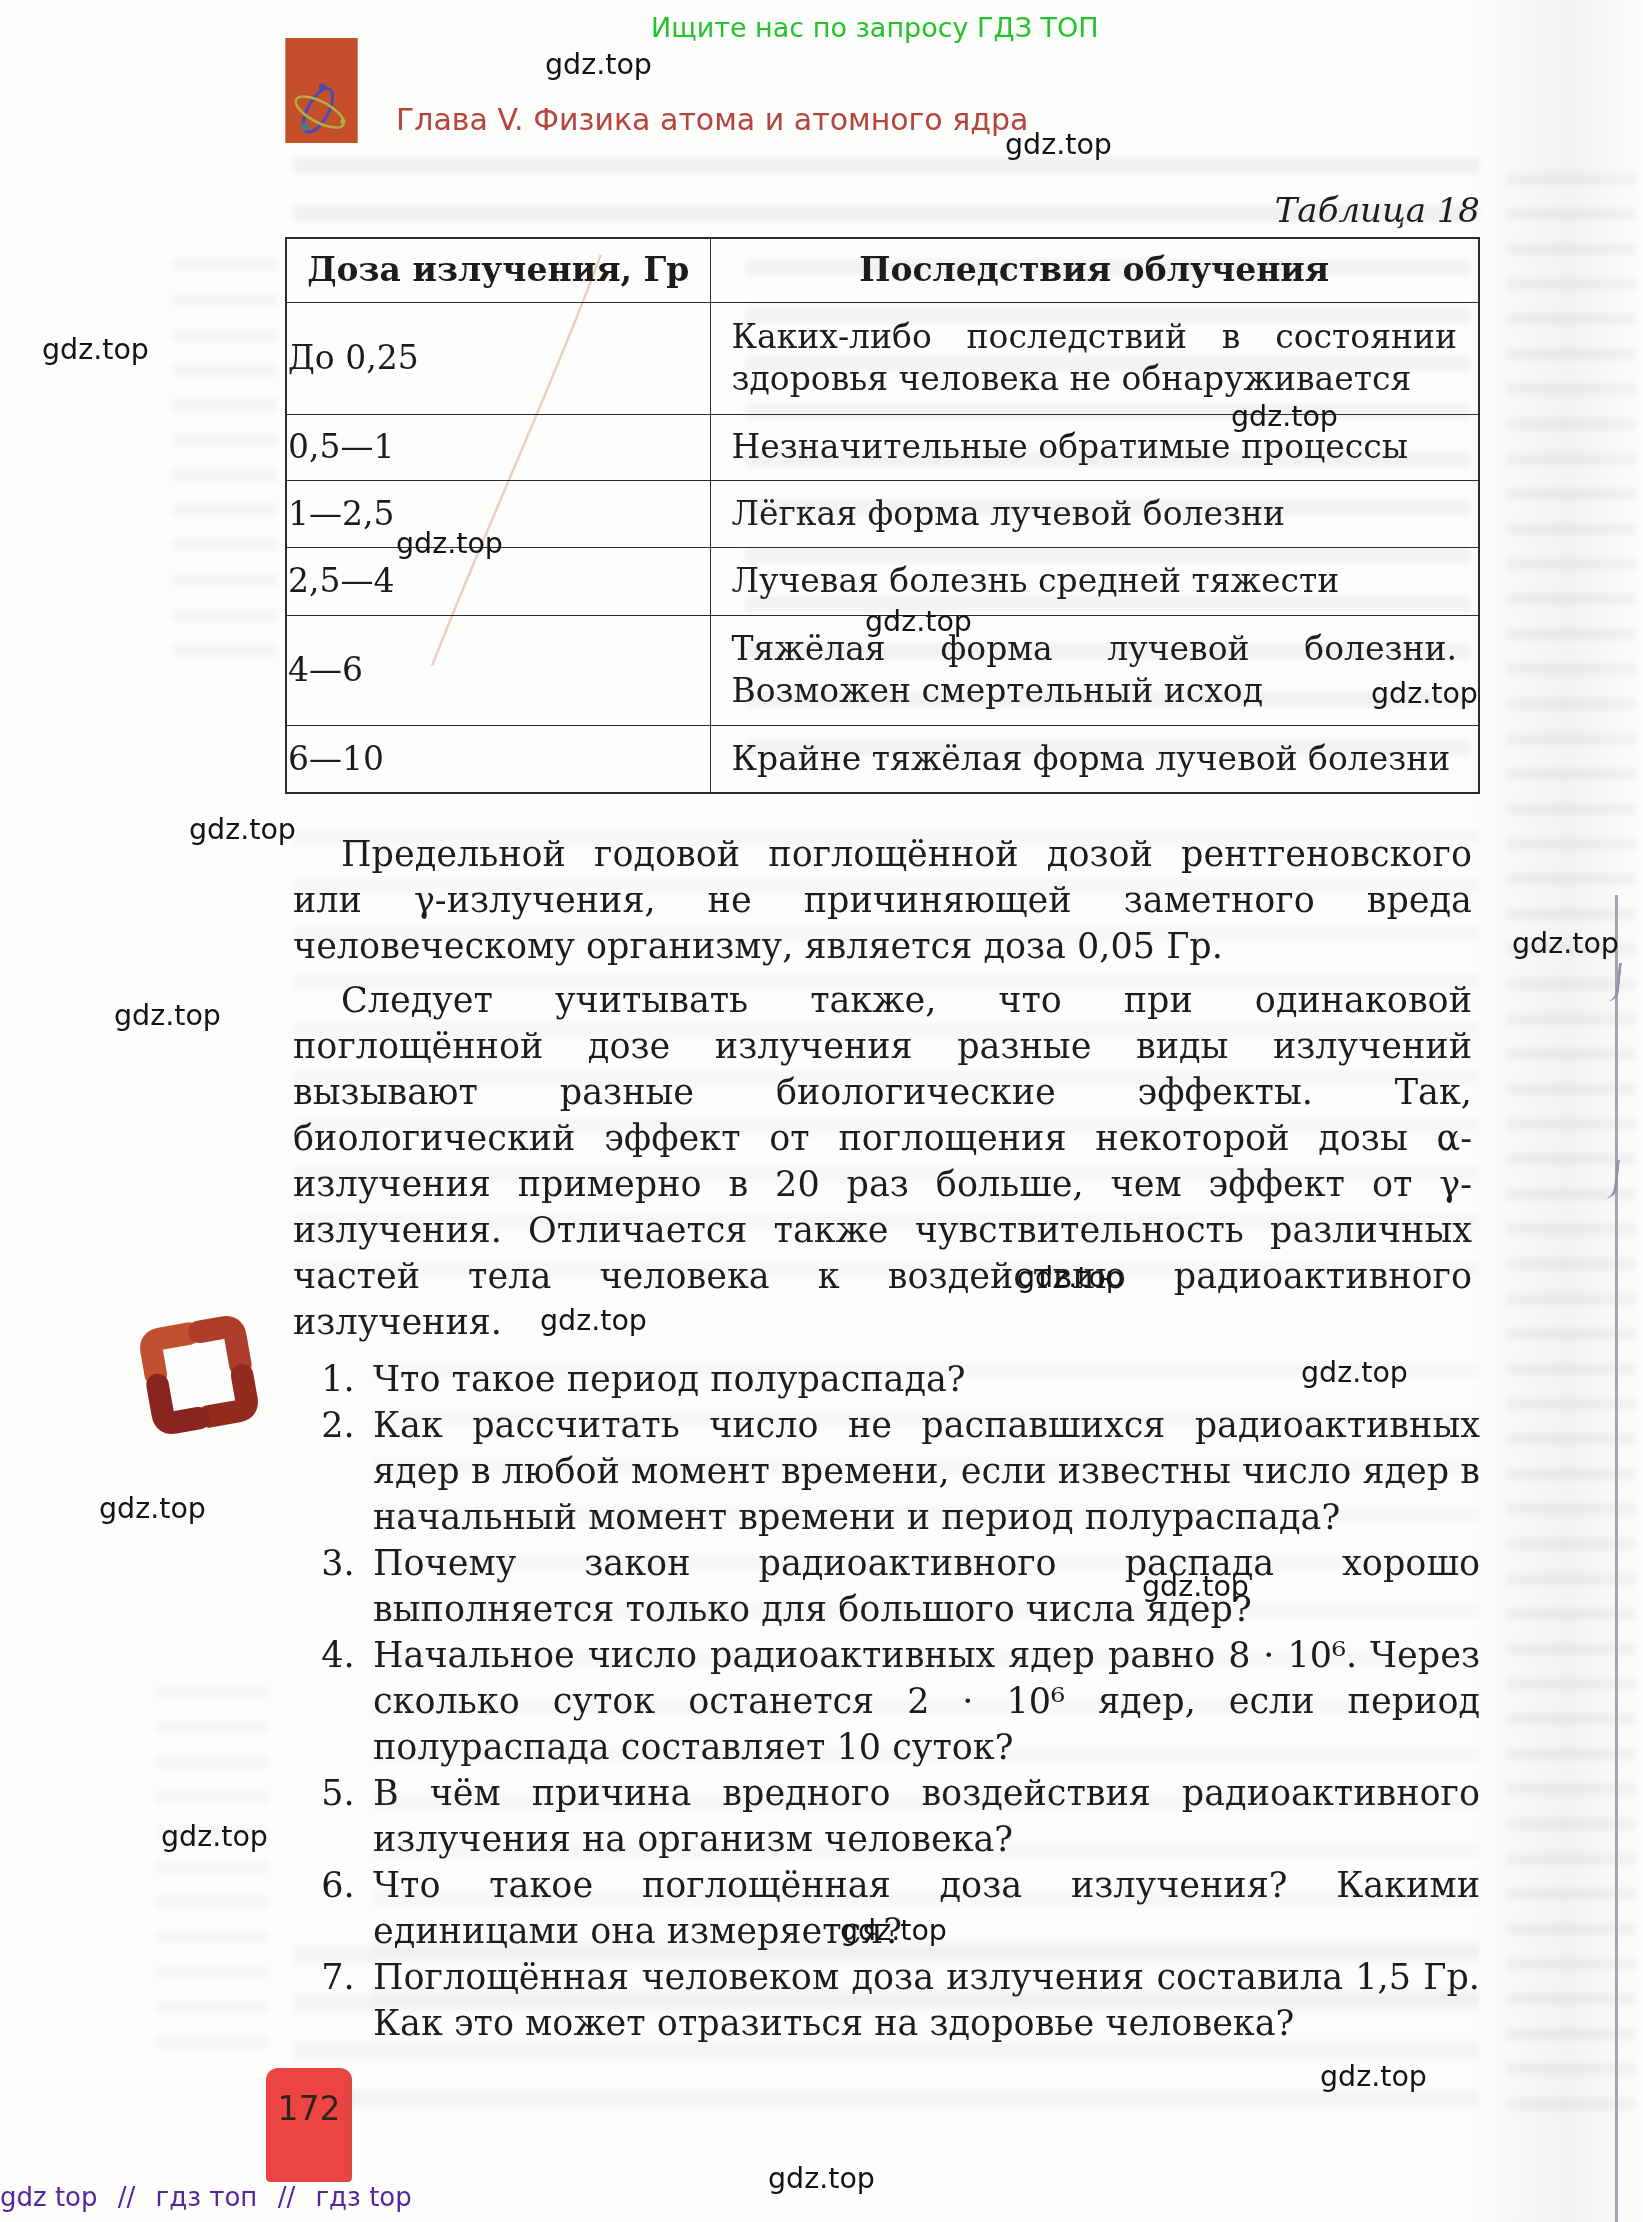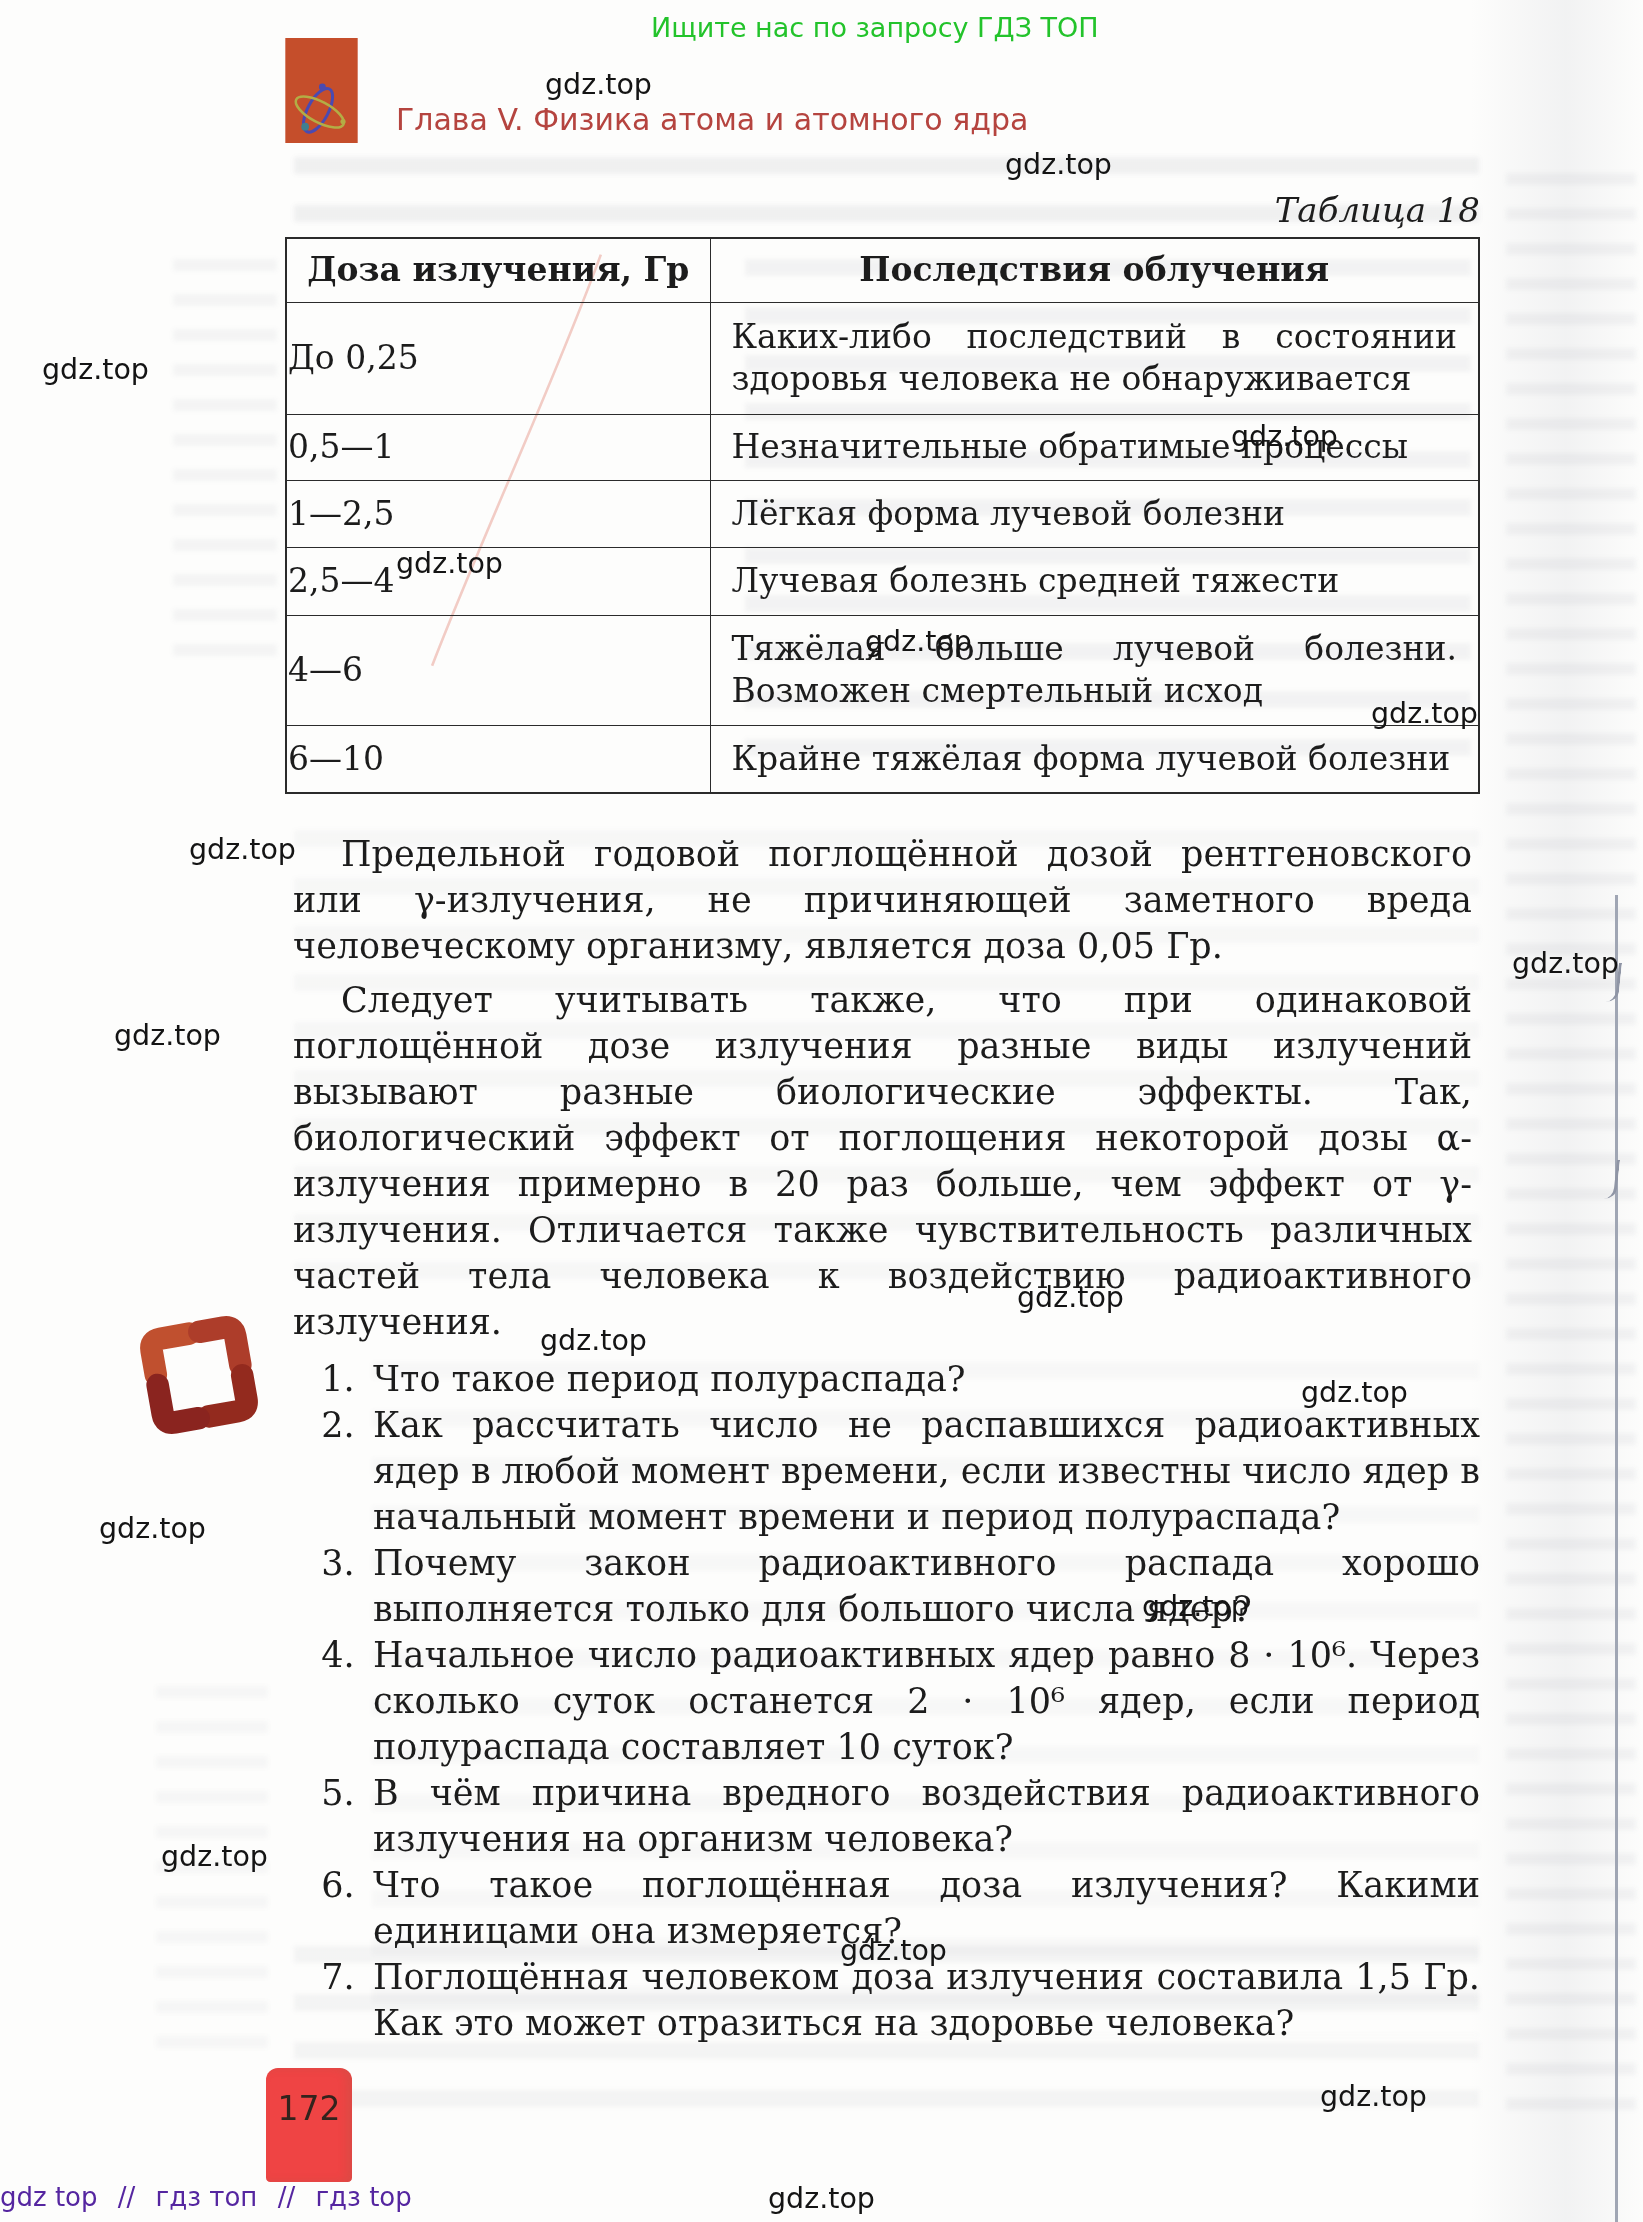--- a/index.html
+++ b/index.html
@@ -41,21 +41,21 @@
             box-shadow:inset -5.2px 0 8.6px rgba(165,90,70,.25);}
   .page-tab span{display:inline-block;margin-top:21px;font-family:"DejaVu Sans", sans-serif;
                  font-size:33px;color:#33231d;}
   .footer-links{position:absolute;left:0;top:2182px;width:1644px;text-align:left;
                 font-family:"DejaVu Sans", sans-serif;font-size:26px;color:#5526a0;}
   .footer-links .sep{margin:0 12px;}
   .footer-links a{color:#5526a0;text-decoration:none;}
 
   
   .wm{position:absolute;font-family:"DejaVu Sans", sans-serif;font-size:28.5px;color:#141414;
-      white-space:nowrap;margin-top:20px;}
+      white-space:nowrap;}
 
   
   .ghost{position:absolute;filter:blur(2.6px);pointer-events:none;
          background:repeating-linear-gradient(180deg, rgba(105,110,125,0.13) 0px,
                     rgba(105,110,125,0.13) 17.3px, rgba(255,255,255,0) 17.3px, rgba(255,255,255,0) 48px);}
   .ghost.small{background:repeating-linear-gradient(180deg, rgba(105,110,125,0.12) 0px,
                     rgba(105,110,125,0.12) 12px, rgba(255,255,255,0) 12px, rgba(255,255,255,0) 35px);}
   .edge-shade{position:absolute;left:1470px;top:0;width:174px;height:2222px;pointer-events:none;
          background:linear-gradient(90deg, rgba(0,0,0,0) 0%, rgba(140,145,160,0.10) 55%, rgba(255,255,255,0) 100%);}
   .edge-line{position:absolute;left:1615px;top:895px;width:2.6px;height:1327px;background:#a0a6b4;}
@@ -125,21 +125,21 @@
       <tr style="height:67px">
         <td class="dose">1—2,5</td>
         <td class="eff">Лёгкая форма лучевой болезни</td>
       </tr>
       <tr style="height:68px">
         <td class="dose">2,5—4</td>
         <td class="eff">Лучевая болезнь средней тяжести</td>
       </tr>
       <tr style="height:110px">
         <td class="dose">4—6</td>
-        <td class="eff">Тяжёлая больше лучевой болезни. Возможен смертельный исход</td>
+        <td class="eff">Тяжёлая форма лучевой болезни. Возможен смертельный исход</td>
       </tr>
       <tr style="height:68px">
         <td class="dose">6—10</td>
         <td class="eff">Крайне тяжёлая форма лучевой болезни</td>
       </tr>
     </tbody>
   </table>
 
   <div class="bodytext">
     <p>Предельной годовой поглощённой дозой рентгеновского или γ-излучения, не причиняющей заметного вреда человеческому организму, является доза 0,05 Гр.</p>

